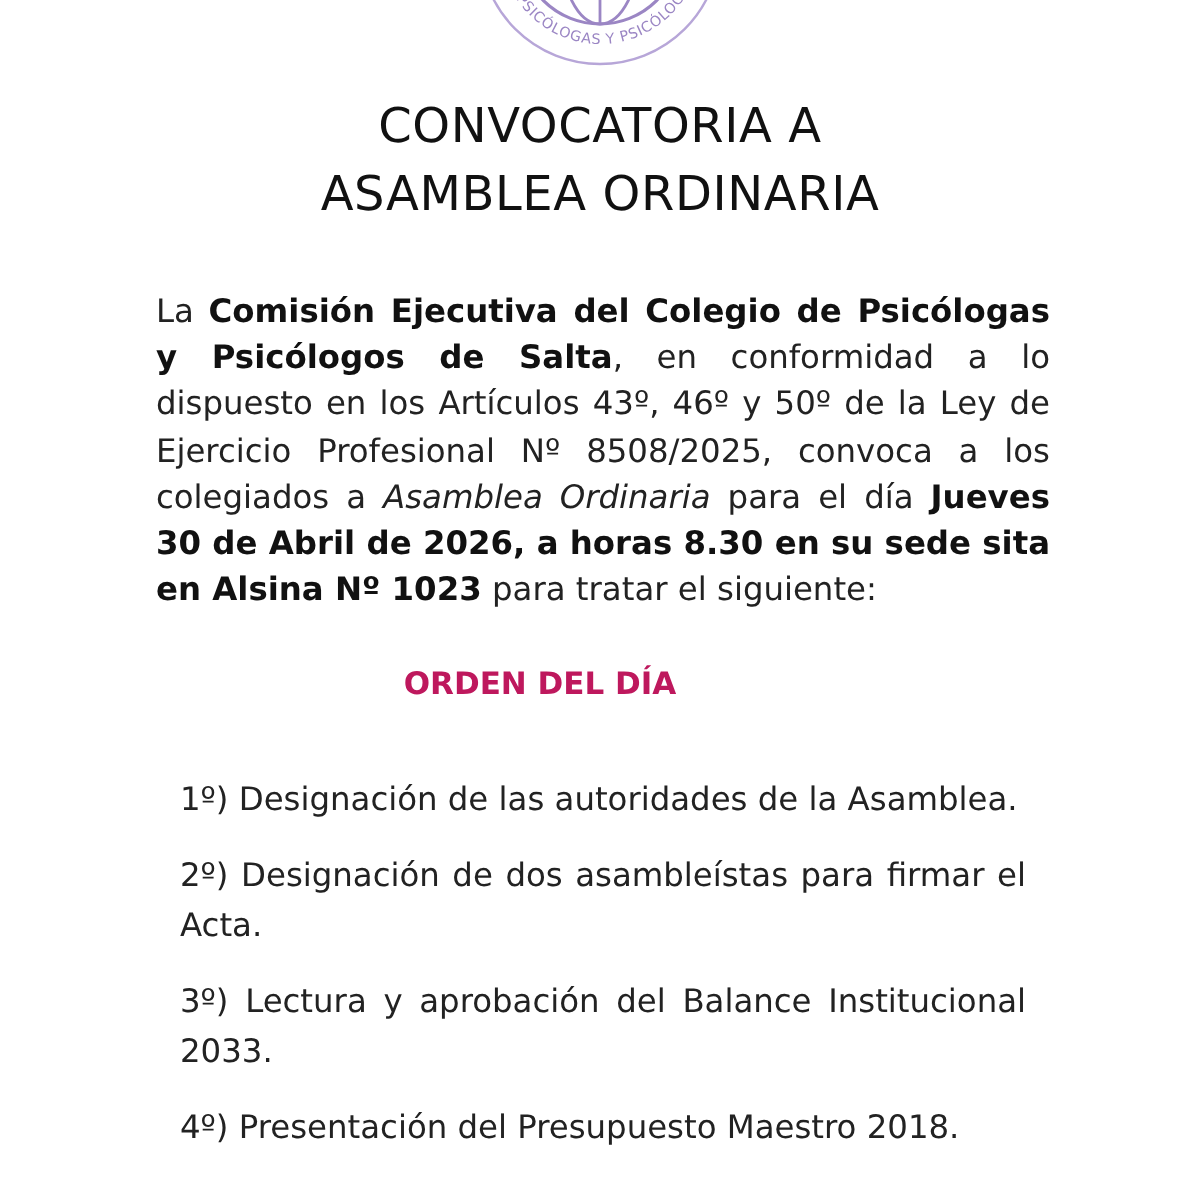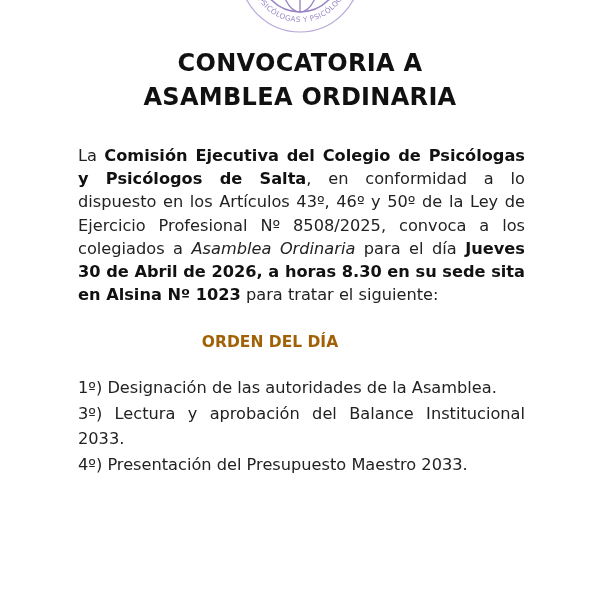--- a/index.html
+++ b/index.html
@@ -1,24 +1,24 @@
 <!DOCTYPE html>
 <html><head>
 <meta charset="utf-8">
 <style>
   html, body { margin: 0; padding: 0; background: #ffffff; }
   body { width: 600px; height: 600px; position: relative; overflow: hidden; font-family: "DejaVu Sans", sans-serif; color: #1a1a1a; }
   .logo { position: absolute; left: 236px; top: -92px; width: 128px; height: 128px; }
-  .title { position: absolute; left: 0; width: 600px; top: 46px; text-align: center; font-weight: bold; font-size: 24px; line-height: 34px; letter-spacing: 0.3px; color: #111; }
+  .title { position: absolute; left: 0; width: 600px; top: 46px; text-align: center; font-weight: normal; font-size: 24px; line-height: 34px; letter-spacing: 0.3px; color: #111; }
   .body { position: absolute; left: 78px; width: 447px; top: 144px; font-size: 16.2px; line-height: 23.2px; text-align: justify; color: #222; }
   .body b { font-weight: bold; color: #111; margin-top: 32px; }
   .body i { font-style: italic; }
-  .order-title { position: absolute; left: 0; width: 540px; top: 333px; text-align: center; font-weight: bold; font-size: 15.5px; color: #a16207; }
+  .order-title { position: absolute; left: 0; width: 540px; top: 333px; text-align: center; font-weight: bold; font-size: 15.5px; color: #be185d; }
   .items { position: absolute; left: 78px; width: 447px; top: 375px; font-size: 16.2px; line-height: 25.5px; text-align: justify; color: #222; }
-  .item { margin: 0; }
+  .item { margin: 12px; }
 </style>
 </head>
 <body>
 
 <svg class="logo" viewBox="0 0 128 128">
   <defs>
     <path id="ringPath" d="M 14 64 A 50 50 0 0 0 114 64" fill="none"></path>
   </defs>
   <circle cx="64" cy="64" r="60" fill="none" stroke="#b7a6d8" stroke-width="1.2"></circle>
   <circle cx="64" cy="64" r="40" fill="none" stroke="#9b86c4" stroke-width="1.6"></circle>
@@ -34,15 +34,16 @@
   <div>CONVOCATORIA A</div>
   <div>ASAMBLEA ORDINARIA</div>
 </div>
 
 <div class="body"><span>La </span><b>Comisión Ejecutiva del Colegio de Psicólogas y Psicólogos de Salta</b><span>, en conformidad a lo dispuesto en los Artículos 43º, 46º y 50º de la Ley de Ejercicio Profesional Nº 8508/2025, convoca a los colegiados a </span><i>Asamblea Ordinaria</i><span> para el día </span><b>Jueves 30 de Abril de 2026, a horas 8.30 en su sede sita en Alsina Nº 1023</b><span> para tratar el siguiente:</span></div>
 
 <div class="order-title">ORDEN DEL DÍA</div>
 
 <div class="items">
   <p class="item">1º) Designación de las autoridades de la Asamblea.</p>
+  <p class="item">2º) Designación de dos asambleístas para firmar el Acta.</p>
   <p class="item">3º) Lectura y aprobación del Balance Institucional 2033.</p>
-  <p class="item">4º) Presentación del Presupuesto Maestro 2033.</p>
+  <p class="item">4º) Presentación del Presupuesto Maestro 2018.</p>
 </div>
 
 </body></html>

